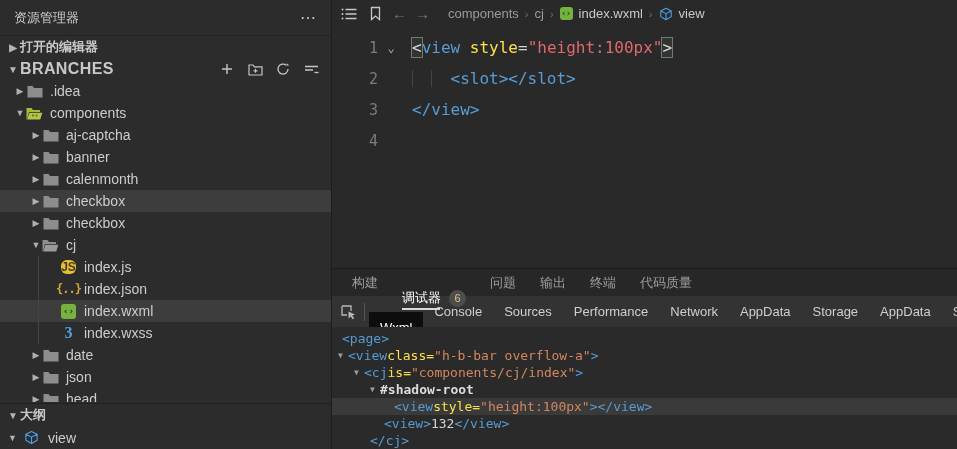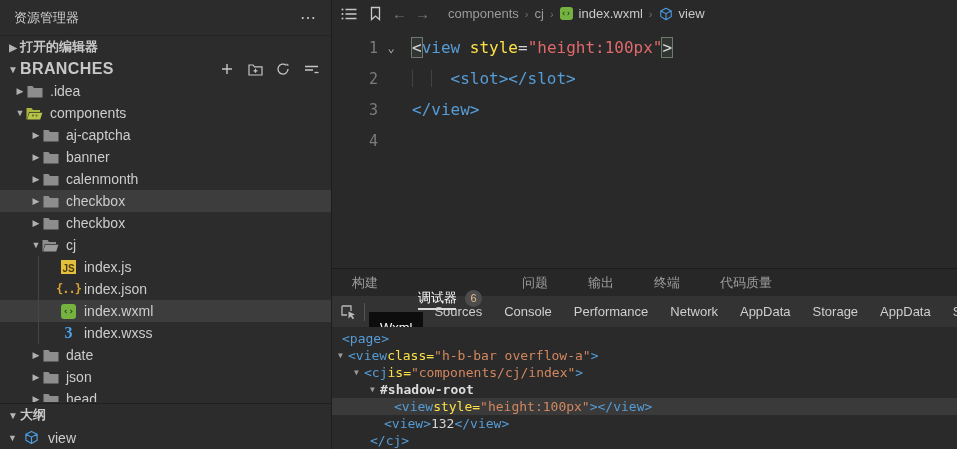--- a/index.html
+++ b/index.html
@@ -21,21 +21,21 @@
   .trow { height:22px; display:flex; align-items:center; font-size:14px; color:#cccccc; white-space:nowrap; cursor:pointer; position:relative; }
   .trow.hl { background:#3d3d3d; }
   .trow .chev { font-size:9px; color:#b0b0b0; width:12px; text-align:center; flex:none; }
   .trow .ticon { width:17px; height:16px; margin-right:7px; display:flex; align-items:center; justify-content:center; flex:none; }
   .guide { position:absolute; left:38px; top:0; bottom:0; width:1px; background:#454545; }
   .outline { position:absolute; left:0; right:0; bottom:0; background:#2c2c2c; }
   .outline .sb-sec { border-top:1px solid #202020; height:23px; }
   .o-row { height:23px; display:flex; align-items:center; padding-left:8px; font-size:14px; }
   .o-row .chev { font-size:9px; color:#b0b0b0; width:14px; }
   .o-row .ticon { width:18px; margin:0 6px 0 2px; display:flex; }
-  .i-js { width:15px; height:14px; background:#e2c03c; border-radius:0; color:#4a3d10; font-size:10px; font-weight:bold; display:flex; align-items:flex-end; justify-content:center; font-family:"Liberation Sans",sans-serif; }
+  .i-js { width:15px; height:14px; background:#e2c03c; border-radius:6px; color:#4a3d10; font-size:12px; font-weight:bold; display:flex; align-items:flex-end; justify-content:center; font-family:"Liberation Sans",sans-serif; }
   .i-json { color:#d9a33a; font-weight:bold; font-size:12px; font-family:"DejaVu Sans Mono",monospace; letter-spacing:-1px; }
   .i-wxml { width:15px; height:15px; background:#76b23f; border-radius:3px; color:#23401a; font-size:9px; font-weight:bold; display:flex; align-items:center; justify-content:center; font-family:"DejaVu Sans Mono",monospace; }
   .i-wxss { color:#4ba0e8; font-weight:800; font-size:16px; line-height:14px; font-family:"Liberation Serif",serif; }
 
   
   .main { flex:1; display:flex; flex-direction:column; background:#292929; min-width:0; }
   .crumbbar { height:27px; display:flex; align-items:center; padding-left:8px; gap:8px; color:#9b9b9b; }
   .crumbbar .nav-ic { display:flex; align-items:center; justify-content:center; width:18px; cursor:pointer; }
   .crumbbar .arrow { color:#787878; font-size:15px; cursor:pointer; }
   .crumbs { display:flex; align-items:center; gap:6px; margin-left:10px; font-size:13px; }
@@ -52,21 +52,21 @@
   .code-line .cc { position:relative; white-space:pre; padding-left:8px; }
   .tok-tag { color:#569cd6; }
   .tok-attr { color:#fde047; }
   .tok-plain { color:#d4d4d4; }
   .tok-str { color:#e0696b; }
   .tok-boxed { color:#d8d8d8; border:1px solid #6f7a6f; background:rgba(90,110,90,.18); margin:0 -1px; }
   .iguide { position:absolute; top:1px; bottom:1px; width:1px; background:#434343; }
 
   
   .panel { height:181px; display:flex; flex-direction:column; border-top:1px solid #1c1c1c; background:#292929; }
-  .ptabs { height:27px; display:flex; align-items:center; gap:40px; padding-left:20px; background:#272727; font-size:13px; color:#9d9d9d; }
+  .ptabs { height:27px; display:flex; align-items:center; gap:24px; padding-left:20px; background:#272727; font-size:13px; color:#9d9d9d; }
   .ptab { display:flex; align-items:center; gap:8px; height:100%; cursor:pointer; position:relative; }
   .ptab.active { color:#ffffff;margin-top:31px; }
   .ptab.active::after { content:""; position:absolute; left:0; right:0; bottom:2px; height:2px; background:#d9d9d9; }
   .ptab.active::after { right:26px; }
   .badge { min-width:17px; height:17px; border-radius:50%; background:#4d4d4d; color:#e2c08d; font-size:11px; display:flex; align-items:center; justify-content:center; }
   .dtbar { height:31px; background:#333333; display:flex; align-items:center; color:#cfcfcf; font-size:13px; }
   .insp { width:34px; display:flex; align-items:center; justify-content:center; cursor:pointer; }
   .dt-sep { width:1px; height:18px; background:#555555; margin-right:4px; }
   .dtab { padding:0 11px; height:100%; display:flex; align-items:center; cursor:pointer; white-space:nowrap; }
   .dtab.active { background:#0d0d0d; color:#ffffff;margin-top:32px; }
@@ -365,22 +365,22 @@
         <span class="insp">
           <svg width="17" height="16" viewBox="0 0 17 16">
               <path d="M2 2h9v5" stroke="#b8b8b8" stroke-width="1.3" fill="none"></path>
               <path d="M2 2v9h5" stroke="#b8b8b8" stroke-width="1.3" fill="none"></path>
               <path d="M8.5 7.5l6.5 3-2.8 1 2 2.8-1.5 1-2-2.9-2.2 2z" fill="#b8b8b8"></path>
             </svg>
         </span>
         <span class="dt-sep"></span>
         <span id="dtabs" style="display:flex; height:100%; align-items:center; overflow:hidden;">
             <div class="dtab active">Wxml</div>
+            <div class="dtab">Console</div>
             <div class="dtab">Sources</div>
-            <div class="dtab">Console</div>
             <div class="dtab">Performance</div>
             <div class="dtab">Network</div>
             <div class="dtab">AppData</div>
             <div class="dtab">Storage</div>
             <div class="dtab">AppData</div>
             <div class="dtab">Sens</div>
           </span>
       </div>
       <div class="domtree" id="domtree">
           <div class="dom-line" style="padding-left: 10px;">

